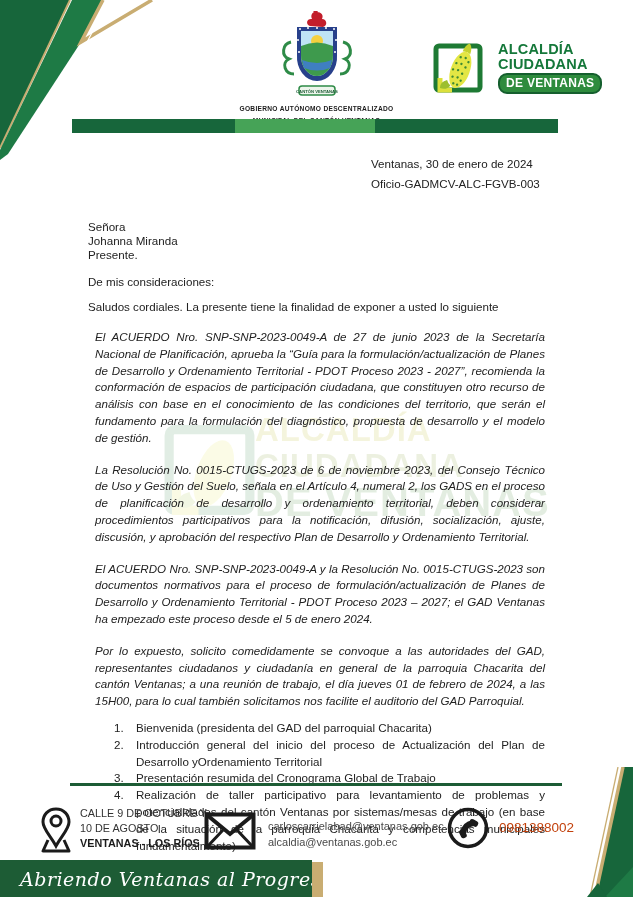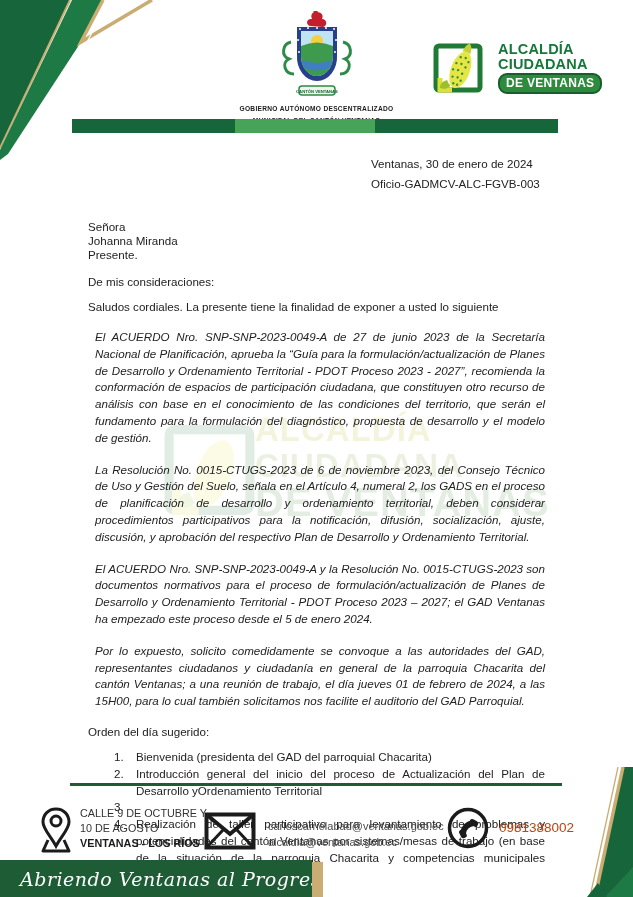--- a/index.html
+++ b/index.html
@@ -187,33 +187,33 @@
     </div>
 
     <div class="greeting">De mis consideraciones:</div>
     <div class="intro">Saludos cordiales. La presente tiene la finalidad de exponer a usted lo siguiente</div>
 
     <div class="para">El ACUERDO Nro. SNP-SNP-2023-0049-A de 27 de junio 2023 de la Secretaría Nacional de Planificación, aprueba la “Guía para la formulación/actualización de Planes de Desarrollo y Ordenamiento Territorial - PDOT Proceso 2023 - 2027”, recomienda la conformación de espacios de participación ciudadana, que constituyen otro recurso de análisis con base en el conocimiento de las condiciones del territorio, que serán el fundamento para la formulación del diagnóstico, propuesta de desarrollo y el modelo de gestión.</div>
     <div class="para">La Resolución No. 0015-CTUGS-2023 de 6 de noviembre 2023, del Consejo Técnico de Uso y Gestión del Suelo, señala en el Artículo 4, numeral 2, los GADS en el proceso de planificación de desarrollo y ordenamiento territorial, deben considerar procedimientos participativos para la notificación, difusión, socialización, ajuste, discusión, y aprobación del respectivo Plan de Desarrollo y Ordenamiento Territorial.</div>
     <div class="para">El ACUERDO Nro. SNP-SNP-2023-0049-A y la Resolución No. 0015-CTUGS-2023 son documentos normativos para el proceso de formulación/actualización de Planes de Desarrollo y Ordenamiento Territorial - PDOT Proceso 2023 – 2027; el GAD Ventanas ha empezado este proceso desde el 5 de enero 2024.</div>
     <div class="para">Por lo expuesto, solicito comedidamente se convoque a las autoridades del GAD, representantes ciudadanos y ciudadanía en general de la parroquia Chacarita del cantón Ventanas; a una reunión de trabajo, el día jueves 01 de febrero de 2024, a las 15H00, para lo cual también solicitamos nos facilite el auditorio del GAD Parroquial.</div>
 
-    <div class="agenda-title">Orden del día sugerido:</div>
 
     <div class="agenda">
       <div class="agenda-item">
         <span class="num">1.</span>
         <div class="txt">Bienvenida (presidenta del GAD del parroquial Chacarita)</div>
       </div>
       <div class="agenda-item">
         <span class="num">2.</span>
         <div class="txt">Introducción general del inicio del proceso de Actualización del Plan de Desarrollo yOrdenamiento Territorial</div>
       </div>
       <div class="agenda-item">
         <span class="num">3.</span>
+        <div class="txt">Presentación resumida del Cronograma Global de Trabajo</div>
       </div>
       <div class="agenda-item">
         <span class="num">4.</span>
         <div class="txt">Realización de taller participativo para levantamiento de problemas y potencialidades del cantón Ventanas por sistemas/mesas de trabajo (en base de la situación de la parroquia Chacarita y competencias municipales fundamentalmente)</div>
       </div>
     </div>
   </div>
 
   <div class="footer-rule"></div>
 

